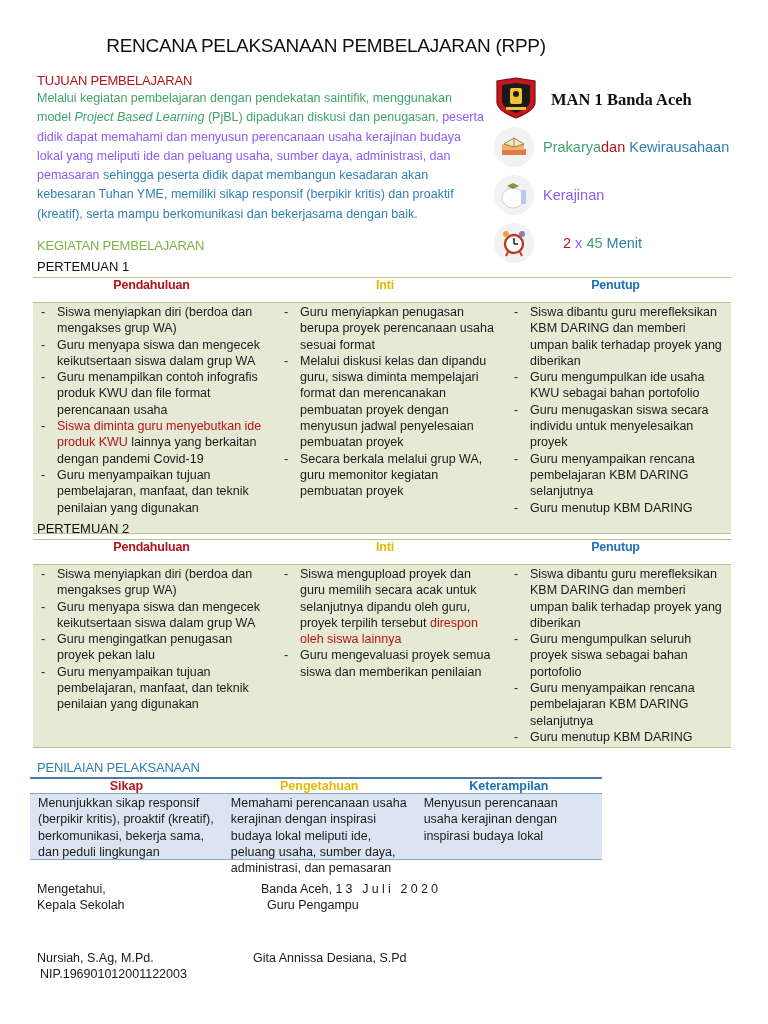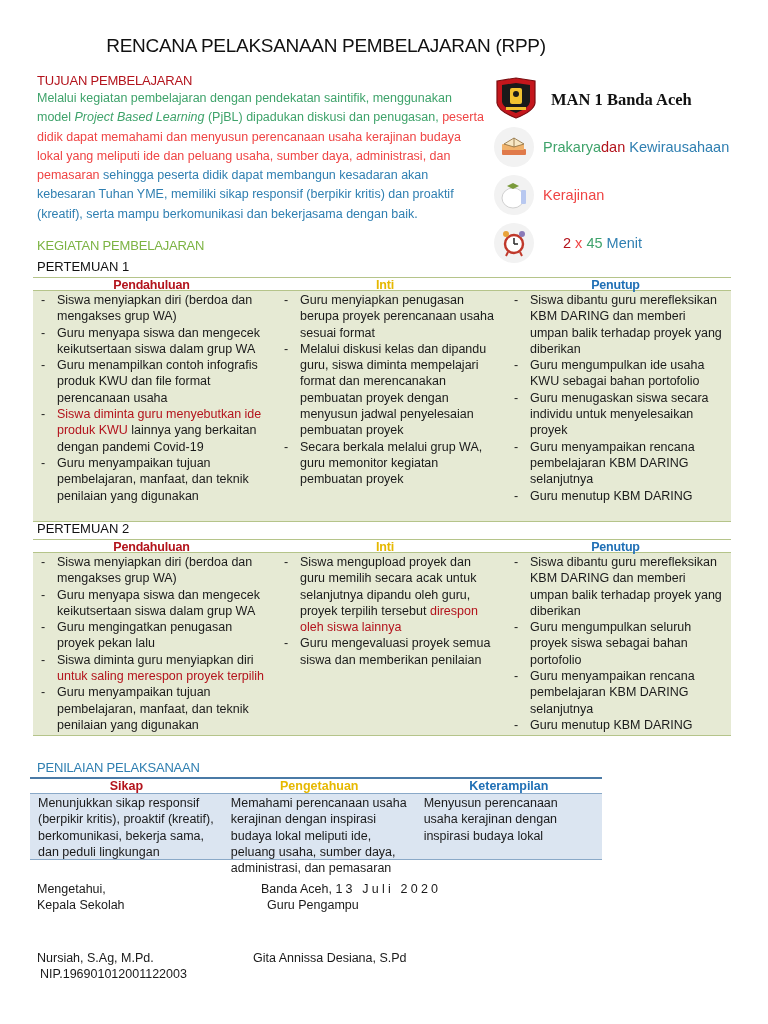--- a/index.html
+++ b/index.html
@@ -6,36 +6,36 @@
   html, body { width: 768px; height: 1024px; background: #ffffff; overflow: hidden; }
   body { font-family: "Liberation Sans", sans-serif; color: #1a1a1a; position: relative; font-size: 13px; }
 
   .title { position: absolute; top: 35px; left: 0; width: 652px; text-align: center; font-size: 19px; letter-spacing: -0.3px; color: #111; }
 
   .tujuan { position: absolute; top: 73px; left: 37px; width: 450px; font-size: 12.5px; line-height: 19.3px; }
   .sec-head { font-size: 13px; line-height: 16px; letter-spacing: -0.2px; }
   .c-red { color: #b3131c; }
   .c-green { color: #3fa36b; }
   .c-blue { color: #2f7fb1; }
-  .c-dark { color: #ef4444; }
+  .c-dark { color: #8b5cf6; }
   .c-lightgreen { color: #7cb342; }
   .c-yellow { color: #e6b800; }
   .c-navyblue { color: #1f6fb5; }
 
   .info { position: absolute; left: 494px; width: 260px; }
   .info-row { position: absolute; left: 0; display: flex; align-items: center; }
   .ic { width: 40px; height: 40px; border-radius: 50%; background: #f2f2f2; display: flex; align-items: center; justify-content: center; margin-right: 9px; }
   .school { font-family: "Liberation Serif", serif; font-weight: bold; font-size: 16.5px; color: #111; }
   .info-text { font-size: 14.5px; }
 
   .kegiatan-head { position: absolute; top: 238px; left: 37px; }
   .pert { position: absolute; left: 37px; font-size: 13px; color: #111; }
 
   .tbl { position: absolute; left: 33px; width: 698px; }
-  .tbl .hdr { display: flex; height: 14px; border-top: 1.5px solid #b5c48a; border-bottom: 1.5px solid #b5c48a; background: #fff; }
+  .tbl .hdr { display: flex; height: 26px; border-top: 1.5px solid #b5c48a; border-bottom: 1.5px solid #b5c48a; background: #fff; }
   .tbl .hdr div { font-size: 12.5px; font-weight: bold; text-align: center; line-height: 15px; letter-spacing: -0.2px; }
   .tbl .body { display: flex; background: #e6ead4; border-bottom: 1.5px solid #b5c48a; }
   .col1 { width: 237px; }
   .col2 { width: 230px; }
   .col3 { width: 231px; }
   .tbl ul { list-style: none; padding: 1px 4px 2px 4px; }
   .tbl li { position: relative; padding-left: 20px; font-size: 12.5px; line-height: 16.3px; color: #1a1a1a; }
   .tbl li::before { content: "-"; position: absolute; left: 4px; top: 0; }
   .tbl .body .col2 ul { padding-left: 10px; }
   .tbl .body .col3 ul { padding-left: 10px; }
@@ -163,21 +163,20 @@
     <div class="col1 c-red">Pendahuluan</div>
     <div class="col2 c-yellow">Inti</div>
     <div class="col3 c-navyblue">Penutup</div>
   </div>
   <div class="body" style="height:183px;">
     <div class="col1">
       <ul>
         <li>Siswa menyiapkan diri (berdoa dan mengakses grup WA)</li>
         <li>Guru menyapa siswa dan mengecek keikutsertaan siswa dalam grup WA</li>
         <li>Guru mengingatkan penugasan proyek pekan lalu</li>
-        <li><span>Siswa diminta guru menyiapkan diri </span><span class="c-red">untuk saling merespon proyek terpilih</span></li>
         <li>Guru menyampaikan tujuan pembelajaran, manfaat, dan teknik penilaian yang digunakan</li>
       </ul>
     </div>
     <div class="col2">
       <ul>
         <li><span>Siswa mengupload proyek dan guru memilih secara acak untuk selanjutnya dipandu oleh guru, proyek terpilih tersebut </span><span class="c-red">direspon oleh siswa lainnya</span></li>
         <li>Guru mengevaluasi proyek semua siswa dan memberikan penilaian</li>
       </ul>
     </div>
     <div class="col3">

